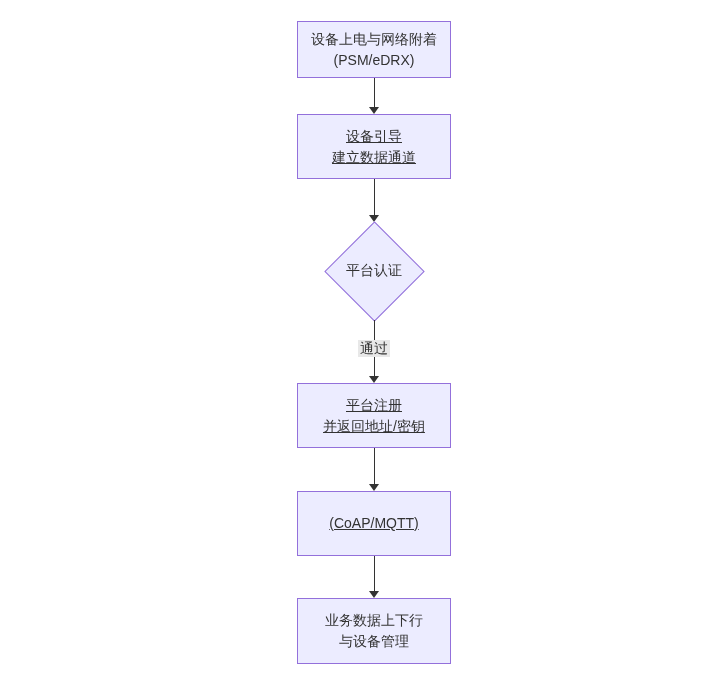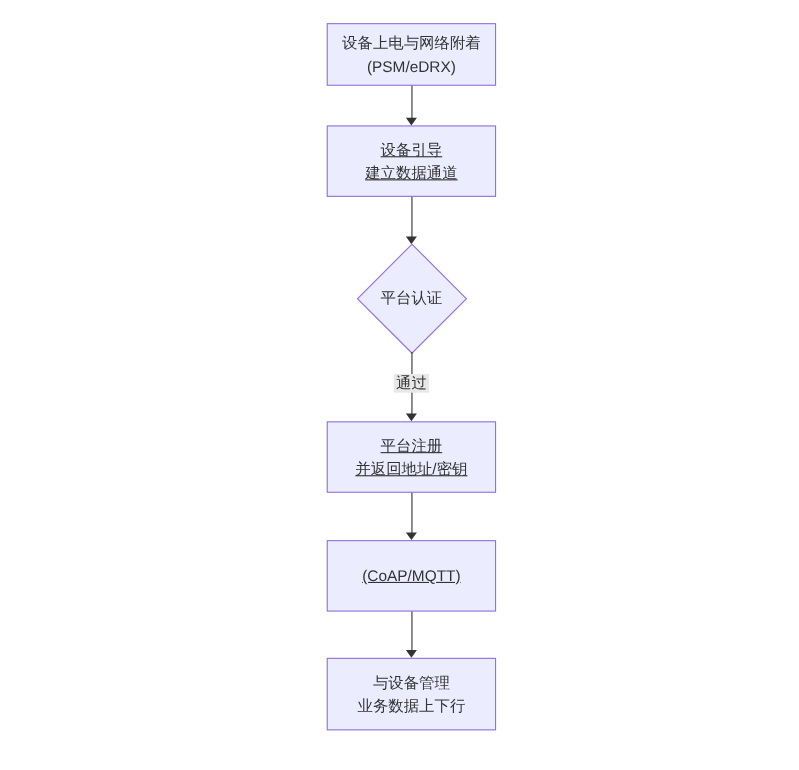--- a/index.html
+++ b/index.html
@@ -161,18 +161,18 @@
 
     <div class="node rect h65">
       <div>(CoAP/MQTT)</div>
     </div>
 
     <div class="edge e42">
       <div class="edge-line"></div>
     </div>
 
     <div class="node rect h66">
+      <div>业务数据上下行</div>
       <div>与设备管理</div>
-      <div>业务数据上下行</div>
     </div>
 
   </div>
 </div>
 
 </body></html>

